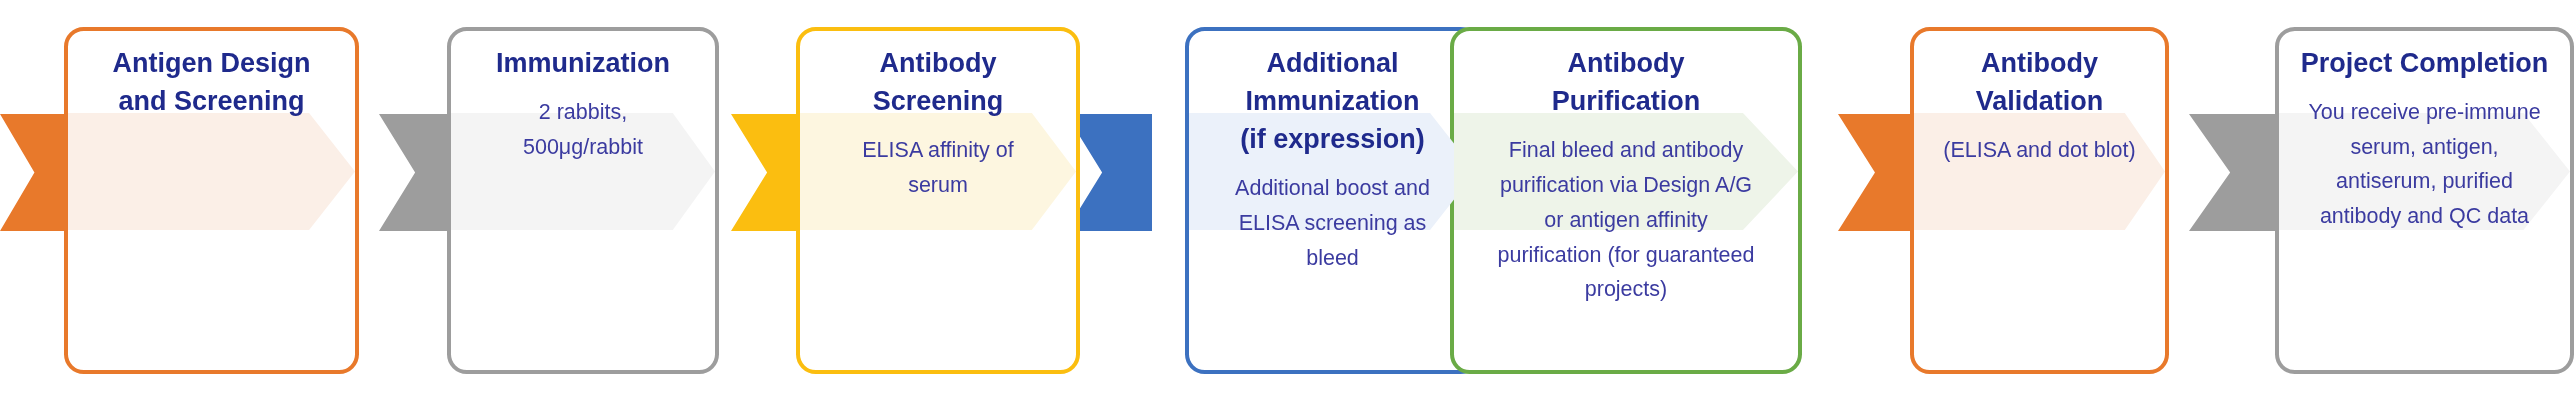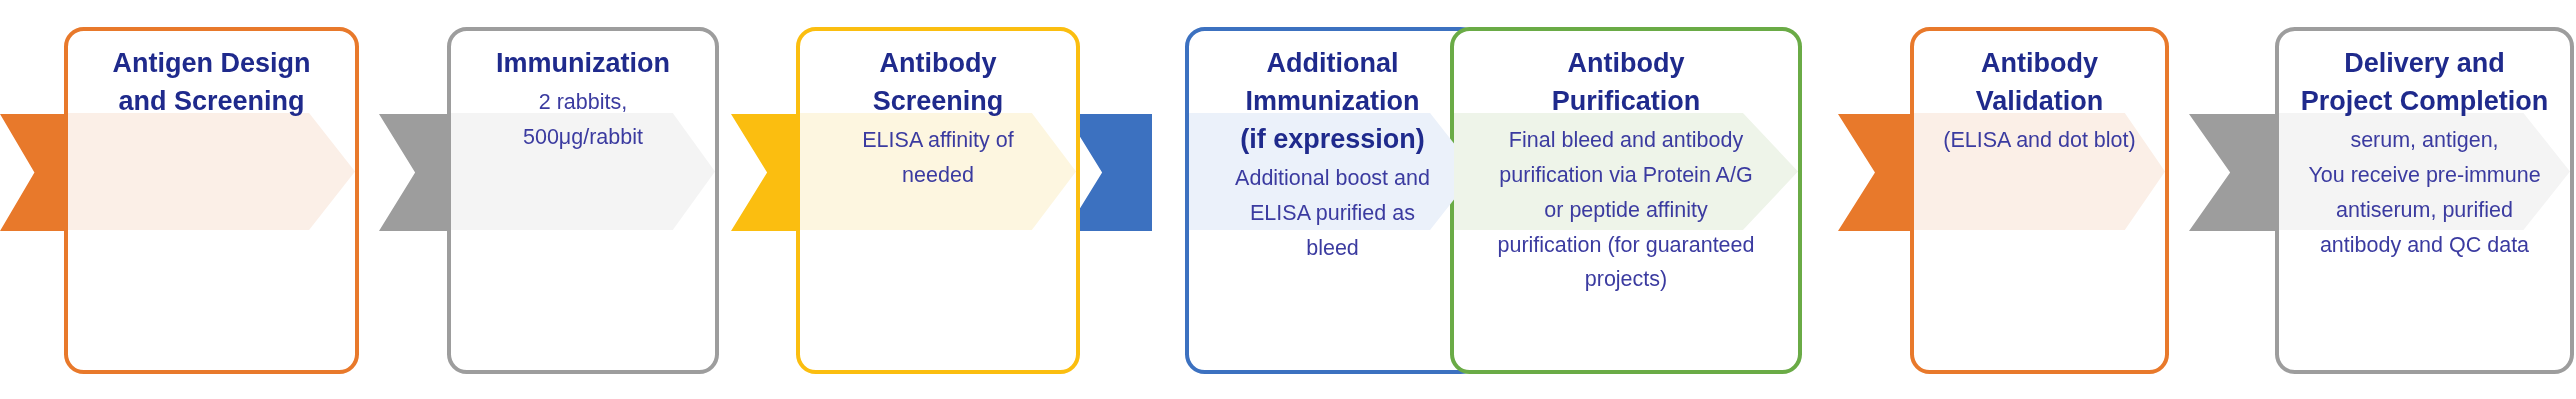--- a/index.html
+++ b/index.html
@@ -72,21 +72,21 @@
     line-height: 1.42;
     text-align: center;
     width: 94%;
   }
   .desc {
     color: #3b3ba0;
     font-size: 21.5px;
     line-height: 1.62;
     text-align: center;
     width: 93%;
-    margin-top: 3px;
+    margin-top: 13px;
   }
   .title .ln, .desc .ln { display: block; }
 </style>
 </head>
 <body>
 
 <div id="canvas">
 
   <div class="chevron" style="background: rgb(232, 121, 43); left: 0px; width: 82px;"></div>
   <div class="chevron" style="background: rgb(157, 157, 157); left: 379px; width: 86px;"></div>
@@ -119,50 +119,50 @@
   </div>
   <div class="card" style="left: 796px; width: 284px; border-color: rgb(251, 190, 16);">
     <div class="band" style="background: rgb(253, 246, 224);"></div>
     <div class="card-inner">
       <div class="title">
           <span class="ln">Antibody</span>
           <span class="ln">Screening</span>
         </div>
       <div class="desc">
           <span class="ln">ELISA affinity of</span>
-          <span class="ln">needed</span>
+          <span class="ln">serum</span>
         </div>
     </div>
   </div>
   <div class="card" style="left: 1185px; width: 295px; border-color: rgb(60, 113, 192);">
     <div class="band" style="background: rgb(235, 241, 250);"></div>
     <div class="card-inner">
       <div class="title">
           <span class="ln">Additional</span>
           <span class="ln">Immunization</span>
           <span class="ln">(if expression)</span>
         </div>
       <div class="desc">
           <span class="ln">Additional boost and</span>
-          <span class="ln">ELISA purified as</span>
+          <span class="ln">ELISA screening as</span>
           <span class="ln">bleed</span>
         </div>
     </div>
   </div>
   <div class="card" style="left: 1450px; width: 352px; border-color: rgb(106, 171, 70);">
     <div class="band" style="background: rgb(238, 244, 233);"></div>
     <div class="card-inner">
       <div class="title">
           <span class="ln">Antibody</span>
           <span class="ln">Purification</span>
         </div>
       <div class="desc">
           <span class="ln">Final bleed and antibody</span>
-          <span class="ln">purification via Protein A/G</span>
-          <span class="ln">or peptide affinity</span>
+          <span class="ln">purification via Design A/G</span>
+          <span class="ln">or antigen affinity</span>
           <span class="ln">purification (for guaranteed</span>
           <span class="ln">projects)</span>
         </div>
     </div>
   </div>
   <div class="card" style="left: 1910px; width: 259px; border-color: rgb(232, 121, 43);">
     <div class="band" style="background: rgb(251, 239, 231);"></div>
     <div class="card-inner">
       <div class="title">
           <span class="ln">Antibody</span>
@@ -170,25 +170,24 @@
         </div>
       <div class="desc">
           <span class="ln">(ELISA and dot blot)</span>
         </div>
     </div>
   </div>
   <div class="card" style="left: 2275px; width: 299px; border-color: rgb(157, 157, 157);">
     <div class="band" style="background: rgb(244, 244, 244);"></div>
     <div class="card-inner">
       <div class="title">
-          <span class="ln">Delivery and</span>
           <span class="ln">Project Completion</span>
         </div>
       <div class="desc">
+          <span class="ln">You receive pre-immune</span>
           <span class="ln">serum, antigen,</span>
-          <span class="ln">You receive pre-immune</span>
           <span class="ln">antiserum, purified</span>
           <span class="ln">antibody and QC data</span>
         </div>
     </div>
   </div>
 </div>
 
 
 </body></html>

